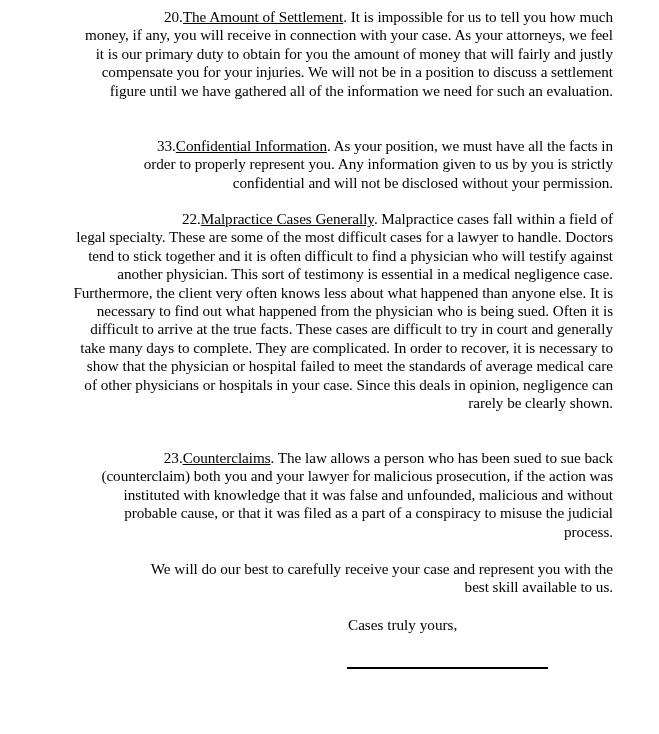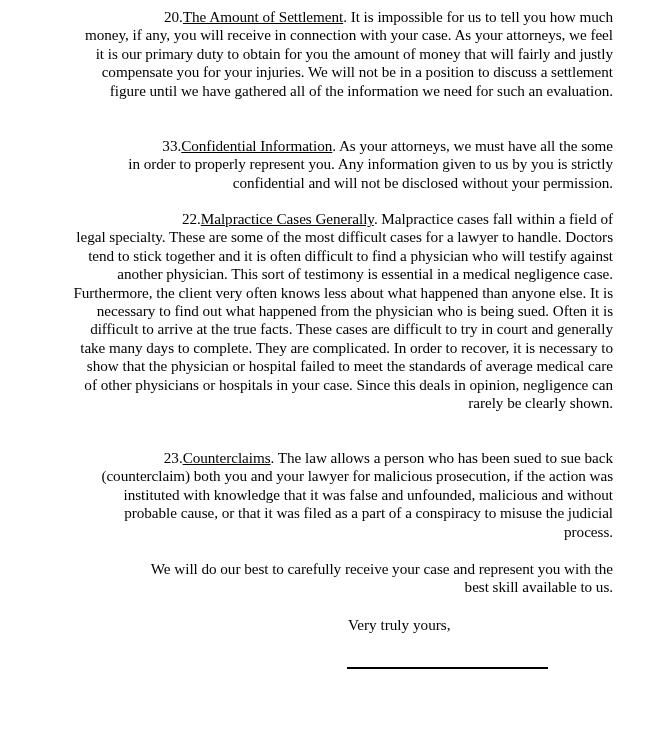--- a/index.html
+++ b/index.html
@@ -22,31 +22,31 @@
 </head>
 <body>
 
 <div class="page">
 
   <p class="para" style="top:8px">
     <span class="num">20.</span><span class="heading">The Amount of Settlement</span><span>.  It is impossible for us to tell you how much money, if any, you will receive in connection with your case. As your attorneys, we feel it is our primary duty to obtain for you the amount of money that will fairly and justly compensate you for your injuries. We will not be in a position to discuss a settlement figure until we have gathered all of the information we need for such an evaluation.</span>
   </p>
 
   <p class="para" style="top:137px">
-    <span class="num">33.</span><span class="heading">Confidential Information</span><span>.  As your attorneys, we must have all the some in order to properly represent you. Any information given to us by you is strictly confidential and will not be disclosed without your permission.</span>
+    <span class="num">33.</span><span class="heading">Confidential Information</span><span>.  As your position, we must have all the facts in order to properly represent you. Any information given to us by you is strictly confidential and will not be disclosed without your permission.</span>
   </p>
 
   <p class="para" style="top:210px">
     <span class="num">22.</span><span class="heading">Malpractice Cases Generally</span><span>.  Malpractice cases fall within a field of legal specialty. These are some of the most difficult cases for a lawyer to handle. Doctors tend to stick together and it is often difficult to find a physician who will testify against another physician. This sort of testimony is essential in a medical negligence case. Furthermore, the client very often knows less about what happened than anyone else. It is necessary to find out what happened from the physician who is being sued. Often it is difficult to arrive at the true facts. These cases are difficult to try in court and generally take many days to complete. They are complicated. In order to recover, it is necessary to show that the physician or hospital failed to meet the standards of average medical care of other physicians or hospitals in your case. Since this deals in opinion, negligence can rarely be clearly shown.</span>
   </p>
 
   <p class="para" style="top:449px">
     <span class="num">23.</span><span class="heading">Counterclaims</span><span>.  The law allows a person who has been sued to sue back (counterclaim) both you and your lawyer for malicious prosecution, if the action was instituted with knowledge that it was false and unfounded, malicious and without probable cause, or that it was filed as a part of a conspiracy to misuse the judicial process.</span>
   </p>
 
   <p class="para" style="top:560px">
     <span class="indent"></span><span>We will do our best to carefully receive your case and represent you with the best skill available to us.</span>
   </p>
 
-  <div class="closing">Very truly yours,</div>
+  <div class="closing">Cases truly yours,</div>
 
   <div class="sigline"></div>
 </div>
 
 </body></html>

